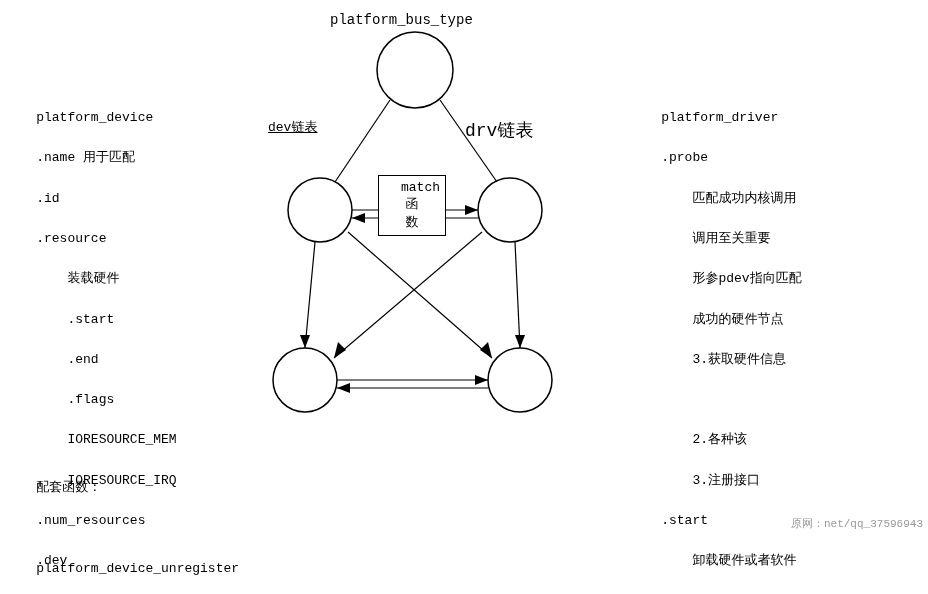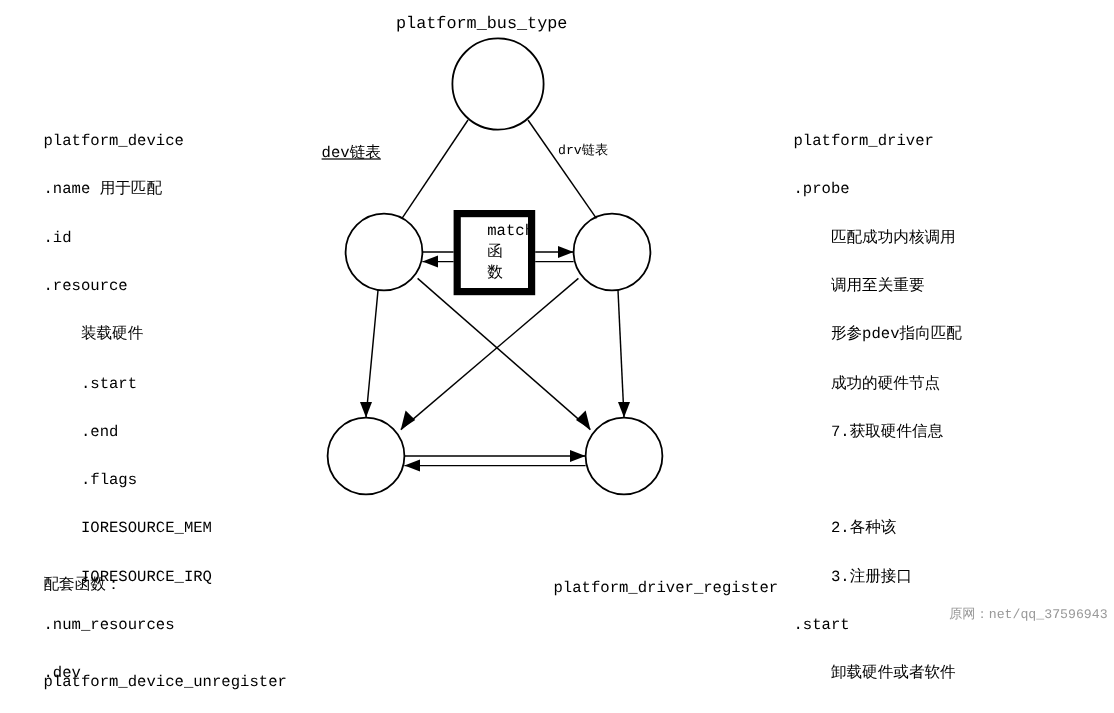--- a/index.html
+++ b/index.html
@@ -26,30 +26,30 @@
     .label {
       position: absolute;
       font-family: 'Courier New', Courier, monospace;
       font-size: 13px;
       color: #000;
       white-space: pre;
       line-height: 1.5;
     }
     .match-box {
       position: absolute;
-      border: 6px solid #000000;
+      border: 1px solid #000000;
       text-align: center;
       font-family: 'Courier New', Courier, monospace;
       font-size: 13px;
       padding: 4px 22px;
       background: #fff;
     }
     .watermark {
       position: absolute;
-      bottom: 12px;
+      bottom: 0;
       right: 5px;
       font-size: 11px;
       color: #999;
     }
   </style>
 </head>
 <body>
 
 <div class="canvas">
 
@@ -99,21 +99,21 @@
 
     <line x1="478" y1="218" x2="352" y2="218" stroke="#000" stroke-width="1.2"></line>
 
     <polygon points="352,218 365,213 365,223" fill="#000"></polygon>
   </svg>
 
   <div class="label" style="top:10px; left:330px; font-size:14px;">platform_bus_type</div>
 
   <div class="label" style="top:118px; left:268px; font-size:13px;text-decoration:underline;">dev链表</div>
 
-  <div class="label" style="top:118px; left:465px; font-size:11px;text-align:right;">drv链表</div>
+  <div class="label" style="top:118px; left:465px; font-size:18px;text-align:right;">drv链表</div>
 
   <div class="match-box" style="top:175px; left:378px; width:68px;">
     <span>match</span><br>
     <span>函数</span>
   </div>
 
   <div class="label" style="top:88px; left:5px; line-height:1.55;">
     <span>platform_device</span><br>
     <span>.name 用于匹配</span><br>
     <span>.id</span><br>
@@ -137,33 +137,33 @@
     <span>platform_device_unregister</span>
   </div>
 
   <div class="label" style="top:88px; left:630px; line-height:1.55;">
     <span>platform_driver</span><br>
     <span>.probe</span><br>
     <span>    匹配成功内核调用</span><br>
     <span>    调用至关重要</span><br>
     <span>    形参pdev指向匹配</span><br>
     <span>    成功的硬件节点</span><br>
-    <span>    7.获取硬件信息</span><br>
+    <span>    3.获取硬件信息</span><br>
     <br>
     <span>    2.各种该</span><br>
     <span>    3.注册接口</span><br>
     <span>.start</span><br>
     <span>    卸载硬件或者软件</span><br>
     <span>    节点内核调用</span><br>
     <br>
     <br>
     <br>
     <br>
     
   </div>
 
   <div class="label" style="top:460px; left:430px; line-height:1.55;">
-    <span>platform_driver_register</span><br>
+    <br>
     <br>
   </div>
 
   <div class="watermark">原网：net/qq_37596943</div>
 </div>
 
 </body></html>

